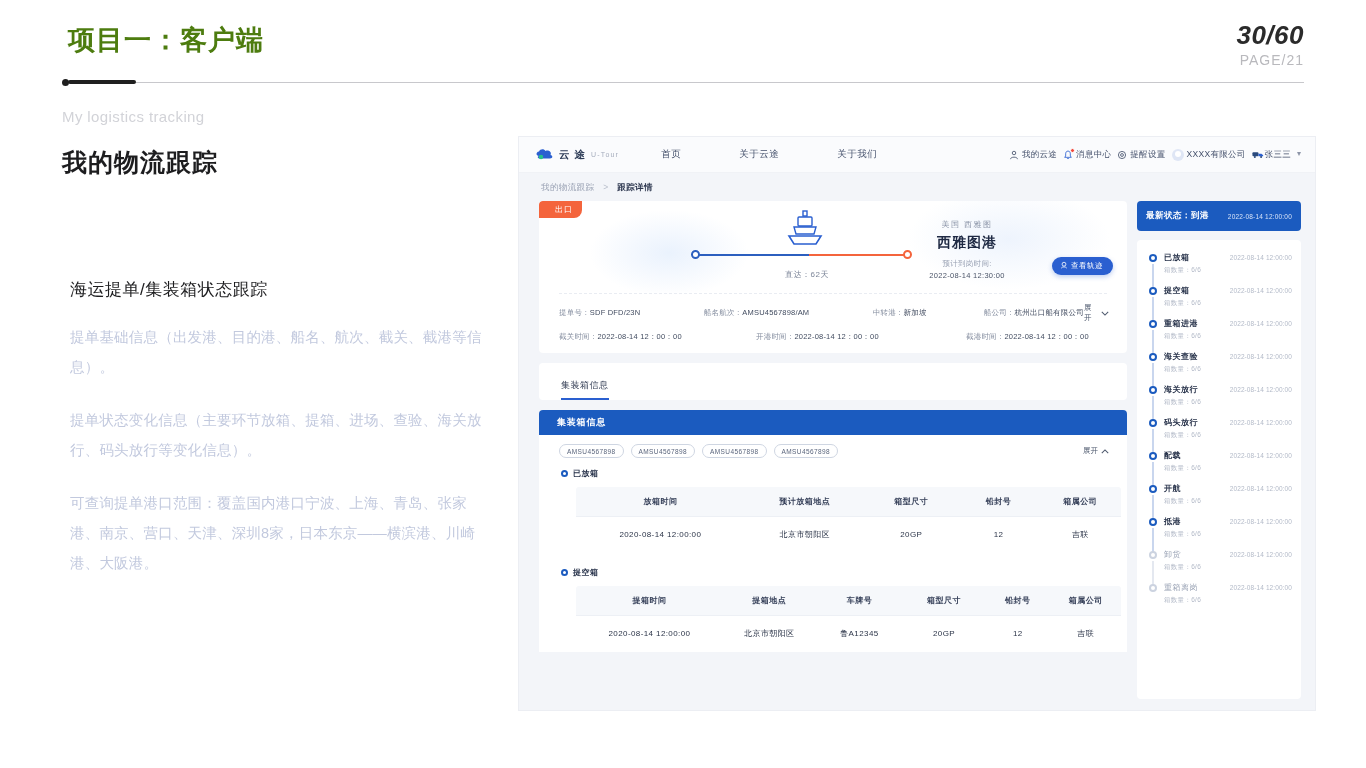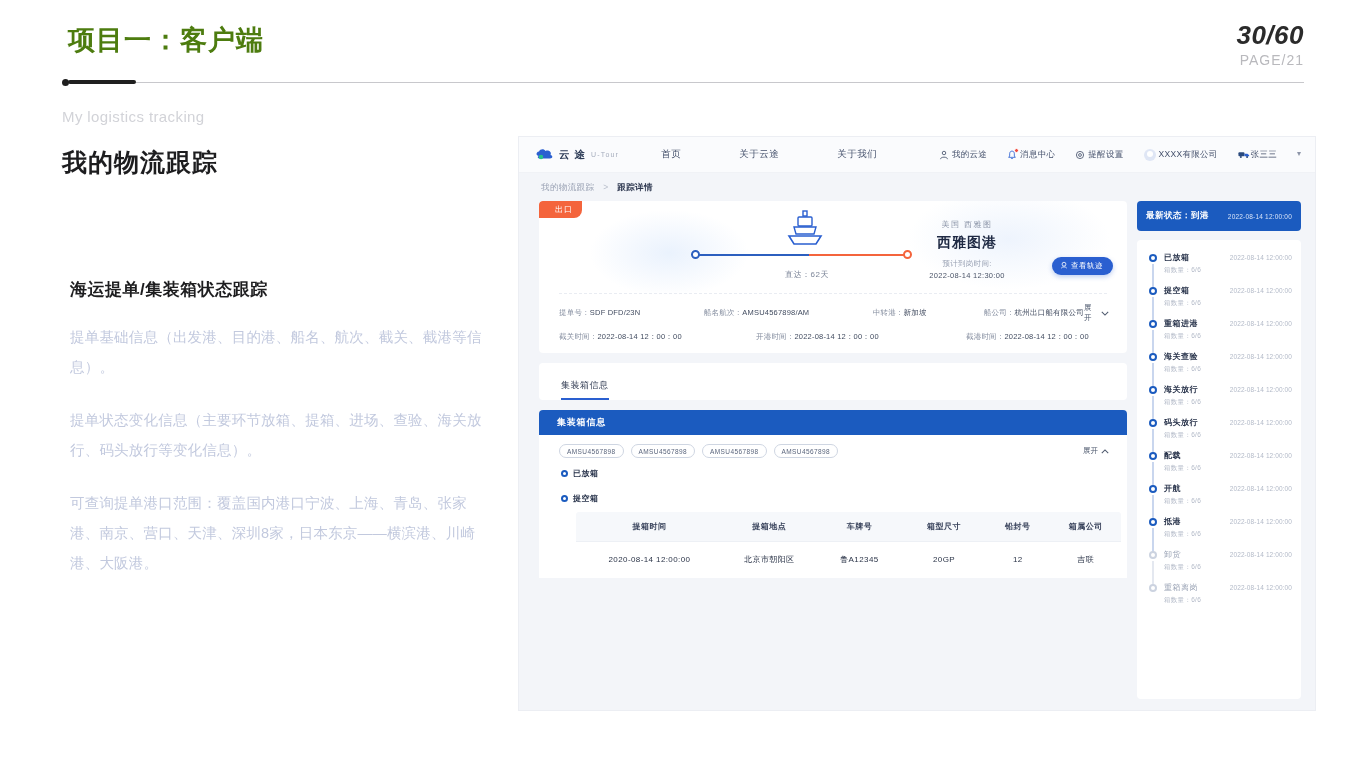--- a/index.html
+++ b/index.html
@@ -61,21 +61,21 @@
   .subtitle-en {
     position: absolute; left: 62px; top: 108px;
     font-size: 15px; color: #d2d3d8; letter-spacing: 0.4px;
   }
   .subtitle-cn {
     position: absolute; left: 62px; top: 146px;
     font-size: 25px; font-weight: bold; color: #1d1d1f; letter-spacing: 1px;
   }
   .section-h {
     position: absolute; left: 70px; top: 278px;
-    font-size: 17px; font-weight: bold; color: #1d1d1f; letter-spacing: 0.5px;
+    font-size: 17px; font-weight: normal; color: #1d1d1f; letter-spacing: 0.5px;
   }
   .para {
     position: absolute; left: 70px;
     width: 412px;
     font-size: 14.5px;
     line-height: 30px;
     color: #c2c9de;
     letter-spacing: 0.2px;
   }
   .para.p1 { top: 322px; }
@@ -98,21 +98,21 @@
     align-items: center;
     padding: 0 14px 0 16px;
     border-bottom: 1px solid #f0f2f6;
   }
   .brand { display: flex; align-items: center; gap: 4px; }
   .brand-mark { width: 20px; height: 14px; }
   .brand-cn { font-size: 10.5px; font-weight: bold; color: #2b3a55; letter-spacing: 1px; }
   .brand-en { font-size: 7px; color: #a6adbd; letter-spacing: 1.2px; margin-left: 1px; }
   .nav-links { display: flex; align-items: center; margin-left: 42px; }
   .nav-link { font-size: 9.5px; color: #44506b; margin-right: 58px; letter-spacing: .5px; cursor: pointer; }
-  .nav-right { margin-left: auto; display: flex; align-items: flex-start; gap: 20px; }
+  .nav-right { margin-left: auto; display: flex; align-items: flex-start; gap: 6px; }
   .nav-util { display: flex; align-items: center; gap: 3px; font-size: 8.5px; color: #44506b; letter-spacing: .3px; cursor: pointer; }
   .nav-util .ic { width: 10px; height: 10px; display: inline-block; position: relative; }
   .badge-dot {
     position: absolute; right: -2px; top: -2px;
     width: 5px; height: 5px; border-radius: 50%;
     background: #f0493e; border: 1px solid #fff;
   }
   .avatar-c {
     width: 12px; height: 12px; border-radius: 50%;
     background: #dfe6f5; display: inline-block; position: relative;
@@ -484,20 +484,40 @@
                   <path d="M1 5 L5 1 L9 5" fill="none" stroke="#4d586d" stroke-width="1.3"></path>
                 </svg>
             </span>
           </span>
         </div>
 
         <div class="step-label">
           <span class="ring"></span>
           <span>已放箱</span>
         </div>
+        <table class="tbl">
+          <thead>
+            <tr>
+              <th style="width:31%">放箱时间</th>
+              <th style="width:22%">预计放箱地点</th>
+              <th style="width:17%">箱型尺寸</th>
+              <th style="width:15%">铅封号</th>
+              <th style="width:15%">箱属公司</th>
+            </tr>
+          </thead>
+          <tbody>
+            <tr>
+              <td>2020-08-14  12:00:00</td>
+              <td>北京市朝阳区</td>
+              <td>20GP</td>
+              <td>12</td>
+              <td>吉联</td>
+            </tr>
+          </tbody>
+        </table>
 
         <div class="step-label" style="padding-top:14px">
           <span class="ring"></span>
           <span>提空箱</span>
         </div>
         <table class="tbl">
           <thead>
             <tr>
               <th style="width:27%">提箱时间</th>
               <th style="width:17%">提箱地点</th>

